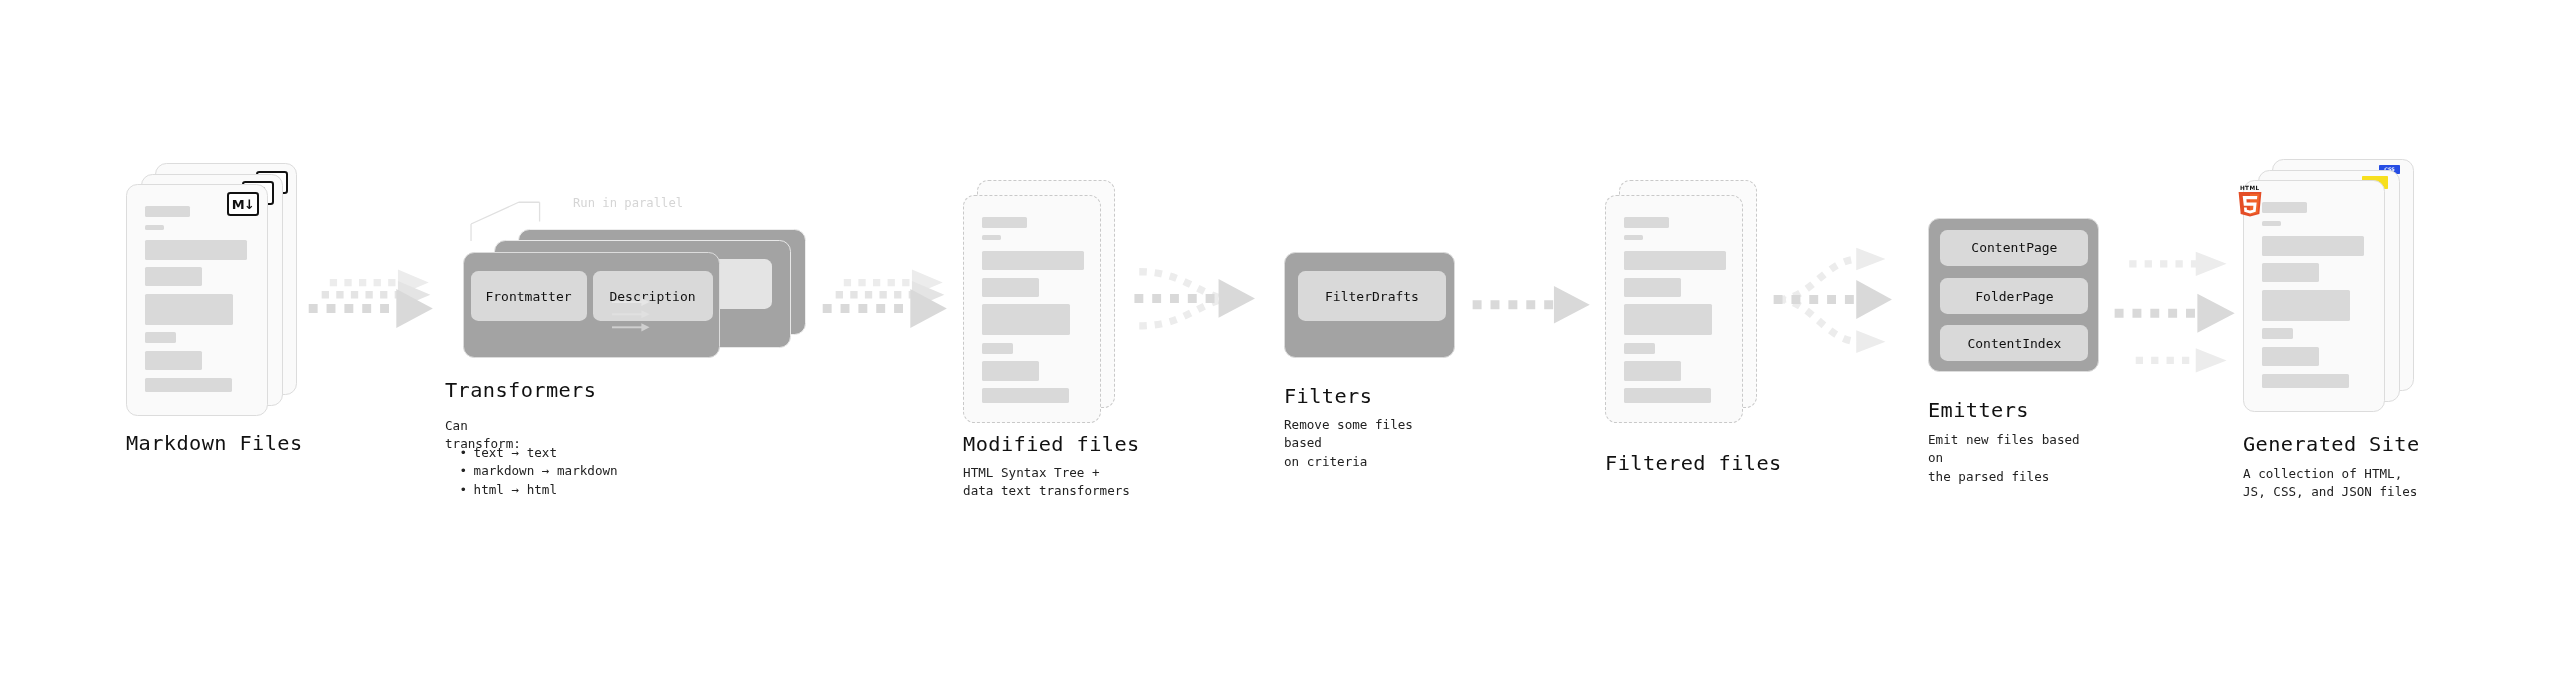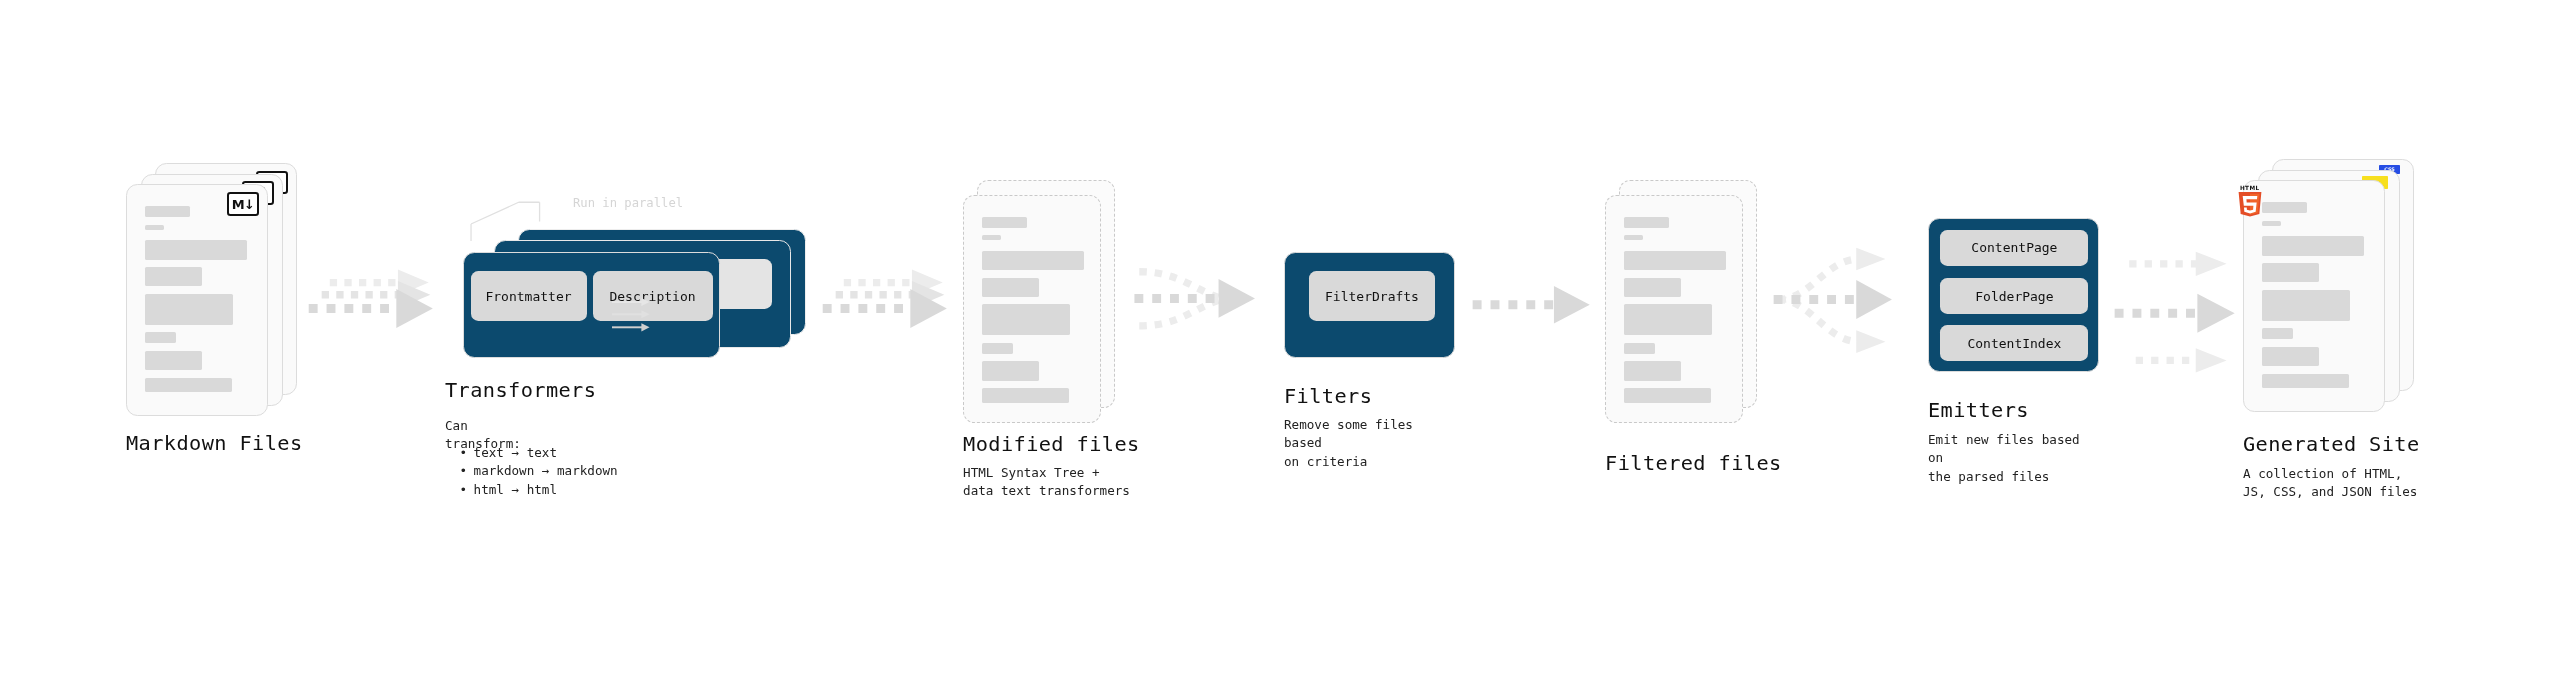--- a/index.html
+++ b/index.html
@@ -57,21 +57,21 @@
     font-size:12.6px;line-height:1.45;color:#222;white-space:pre-line;
   }
   .sub-head{font-size:12.6px;line-height:1.45;color:#222;}
   .bullets{margin:8px;padding:0;list-style:none;}
   .bullets li{font-size:12.6px;line-height:1.45;color:#222;white-space:nowrap;}
   .bullets li:before{content:"\2022";margin-right:6.5px;margin-left:6.5px;}
 
   
   .module{
     position:absolute;box-sizing:border-box;
-    border:1.2px solid #dcdcdc;border-radius:11.4px;background:#0c4a6e;
+    border:1.2px solid #dcdcdc;border-radius:11.4px;background:#a3a3a3;
   }
   .chip{
     position:absolute;box-sizing:border-box;
     background:#d9d9d9;border-radius:7.3px;
     display:flex;align-items:center;justify-content:center;
     font-size:13px;color:#111;white-space:nowrap;
   }
   .chip.ghost1{background:#e4e4e4;}
   .chip.ghost2{background:#ececec;}
 
@@ -229,21 +229,21 @@
     <svg width="146" height="89" viewBox="0 0 180 110">
       <path d="M10 17 C 60 17, 78 40, 112 50" fill="none" stroke="#ececec" stroke-width="9" stroke-dasharray="9 10"></path>
       <path d="M10 84 C 60 84, 78 61, 112 51" fill="none" stroke="#ececec" stroke-width="9" stroke-dasharray="9 10"></path>
       <line x1="4" y1="50" x2="115" y2="50" stroke="#d9d9d9" stroke-width="11" stroke-dasharray="11 11"></line>
       <polygon points="108,26 153,50 108,74" fill="#d9d9d9"></polygon>
     </svg>
   </div>
 
   <div class="stage" style="left:1284px;top:252px;">
     <div class="module" style="left:0;top:0;width:171px;height:106px;position:relative;">
-      <div class="chip" style="left:24px;top:18px;width:126px;height:50px;">FilterDrafts</div>
+      <div class="chip" style="left:13px;top:18px;width:148px;height:50px;">FilterDrafts</div>
     </div>
     <div class="title" style="position:absolute;left:0;top:132px;text-align:center;">Filters</div>
     <div class="subtitle" style="position:absolute;left:0;top:164px;">Remove some files based
 on criteria</div>
   </div>
 
   <div class="stage" style="left:1471px;top:286px;">
     <svg width="122" height="57" viewBox="0 0 150 70">
       <line x1="2" y1="23" x2="108" y2="23" stroke="#d9d9d9" stroke-width="11" stroke-dasharray="11 11"></line>
       <polygon points="102,0 146,23 102,46" fill="#d9d9d9"></polygon>

